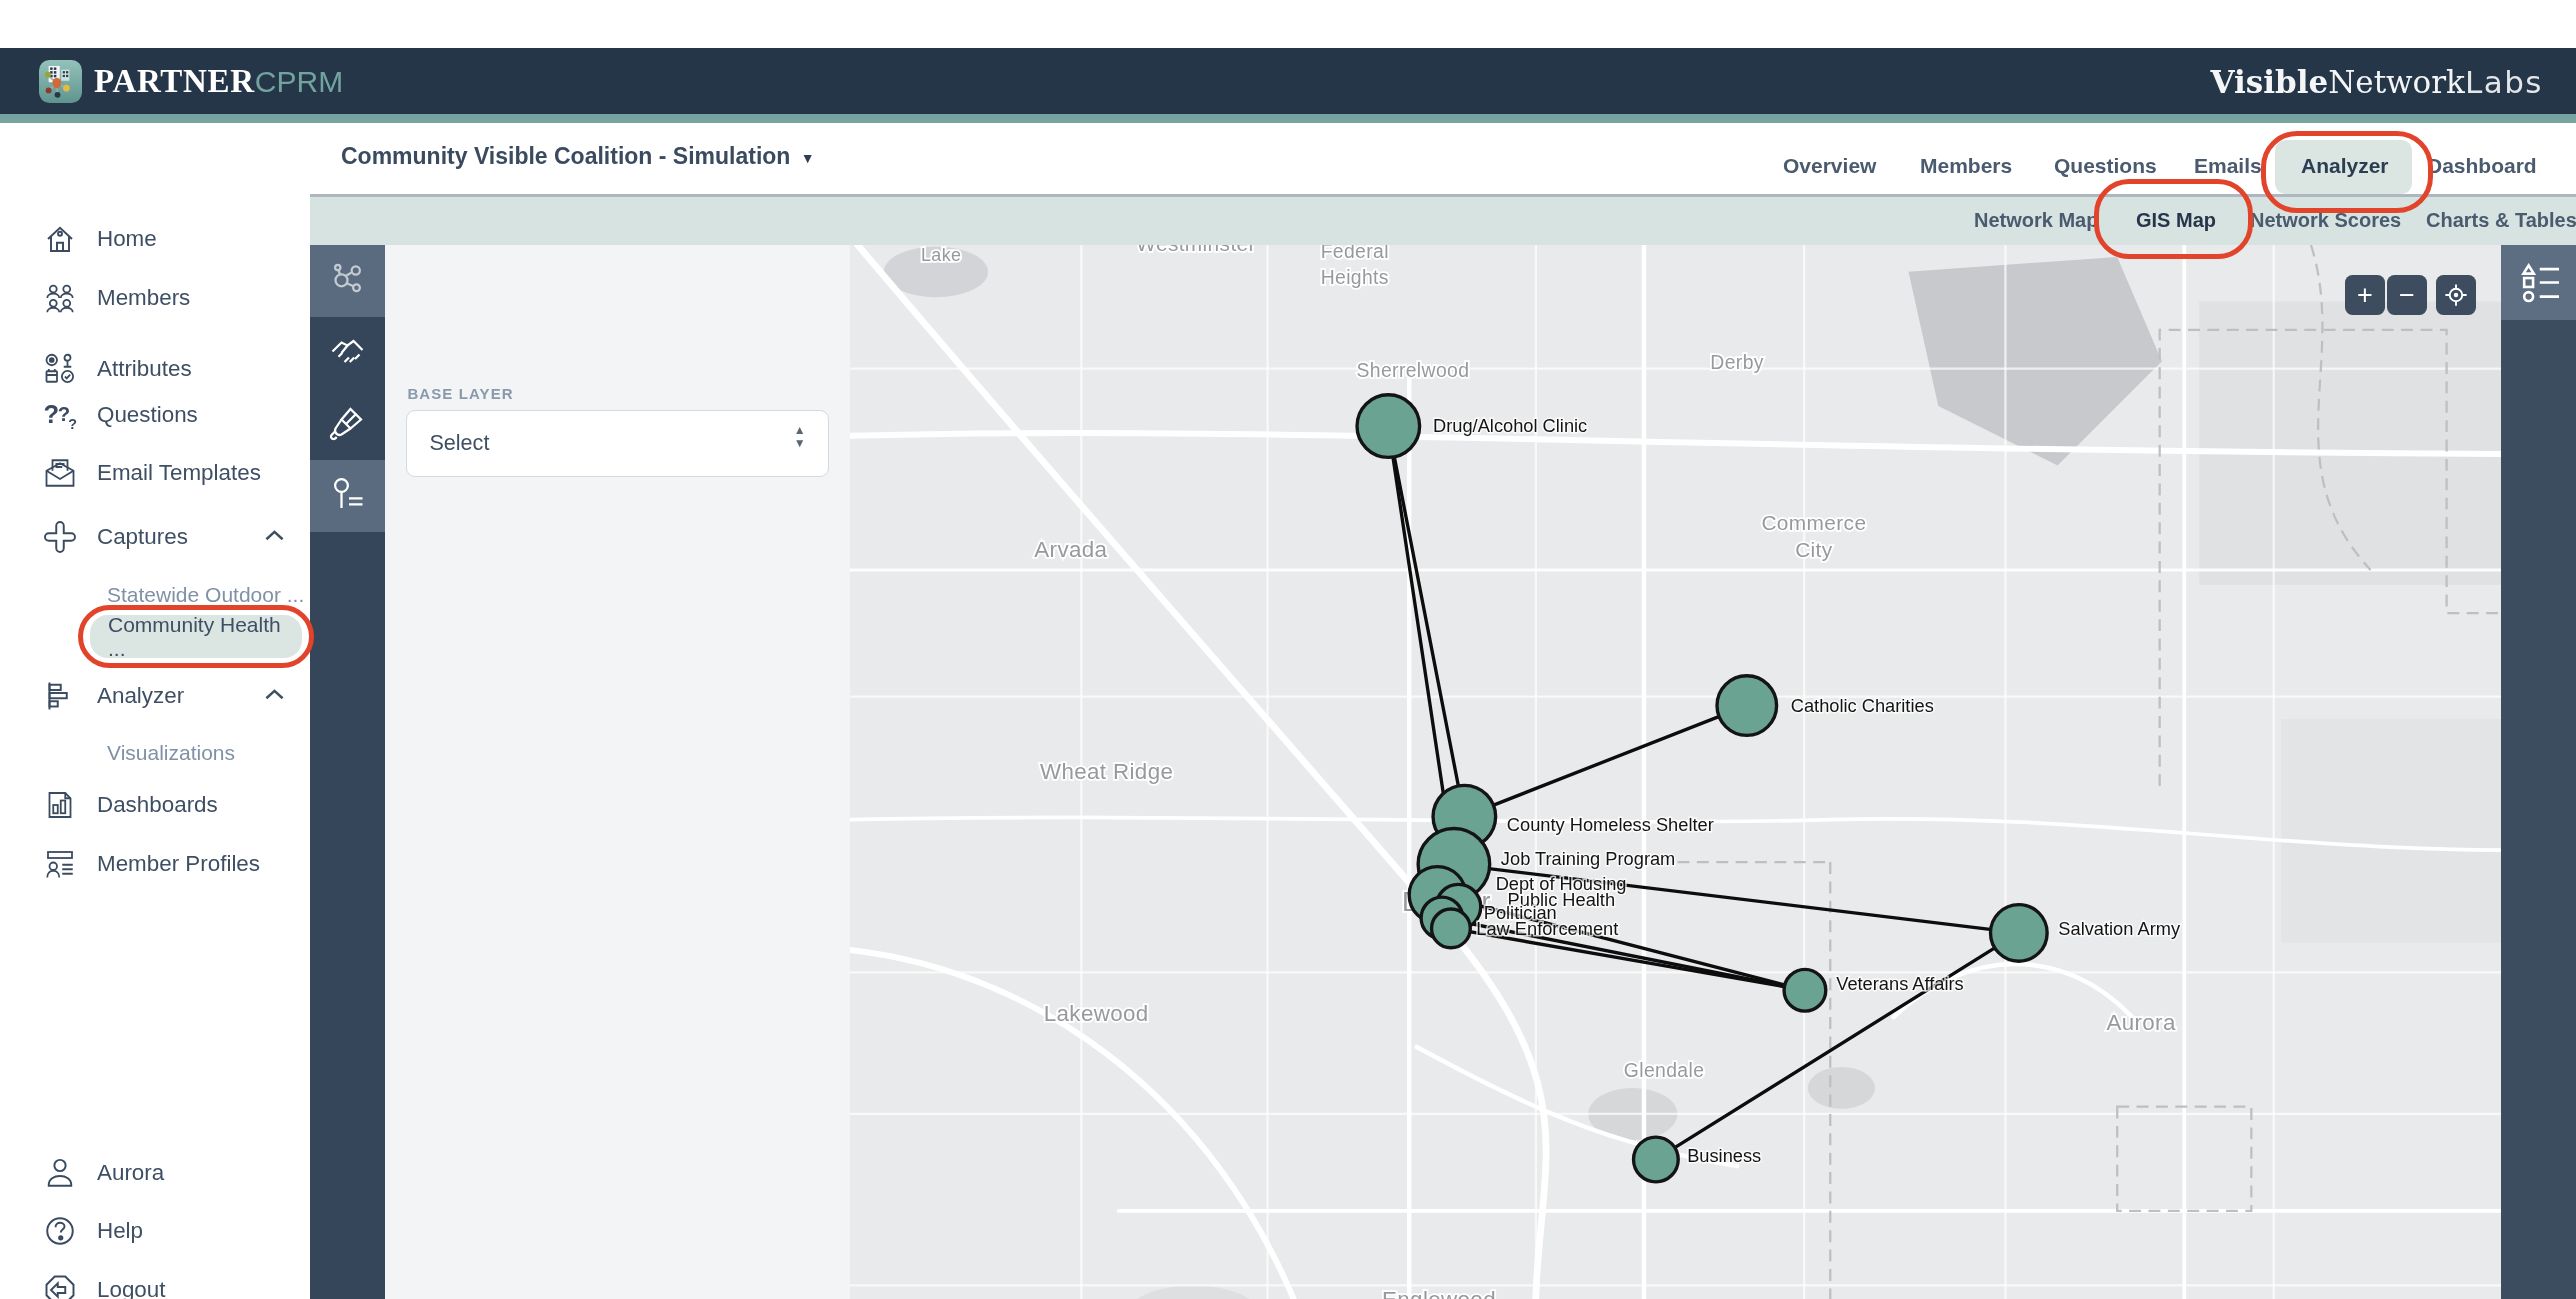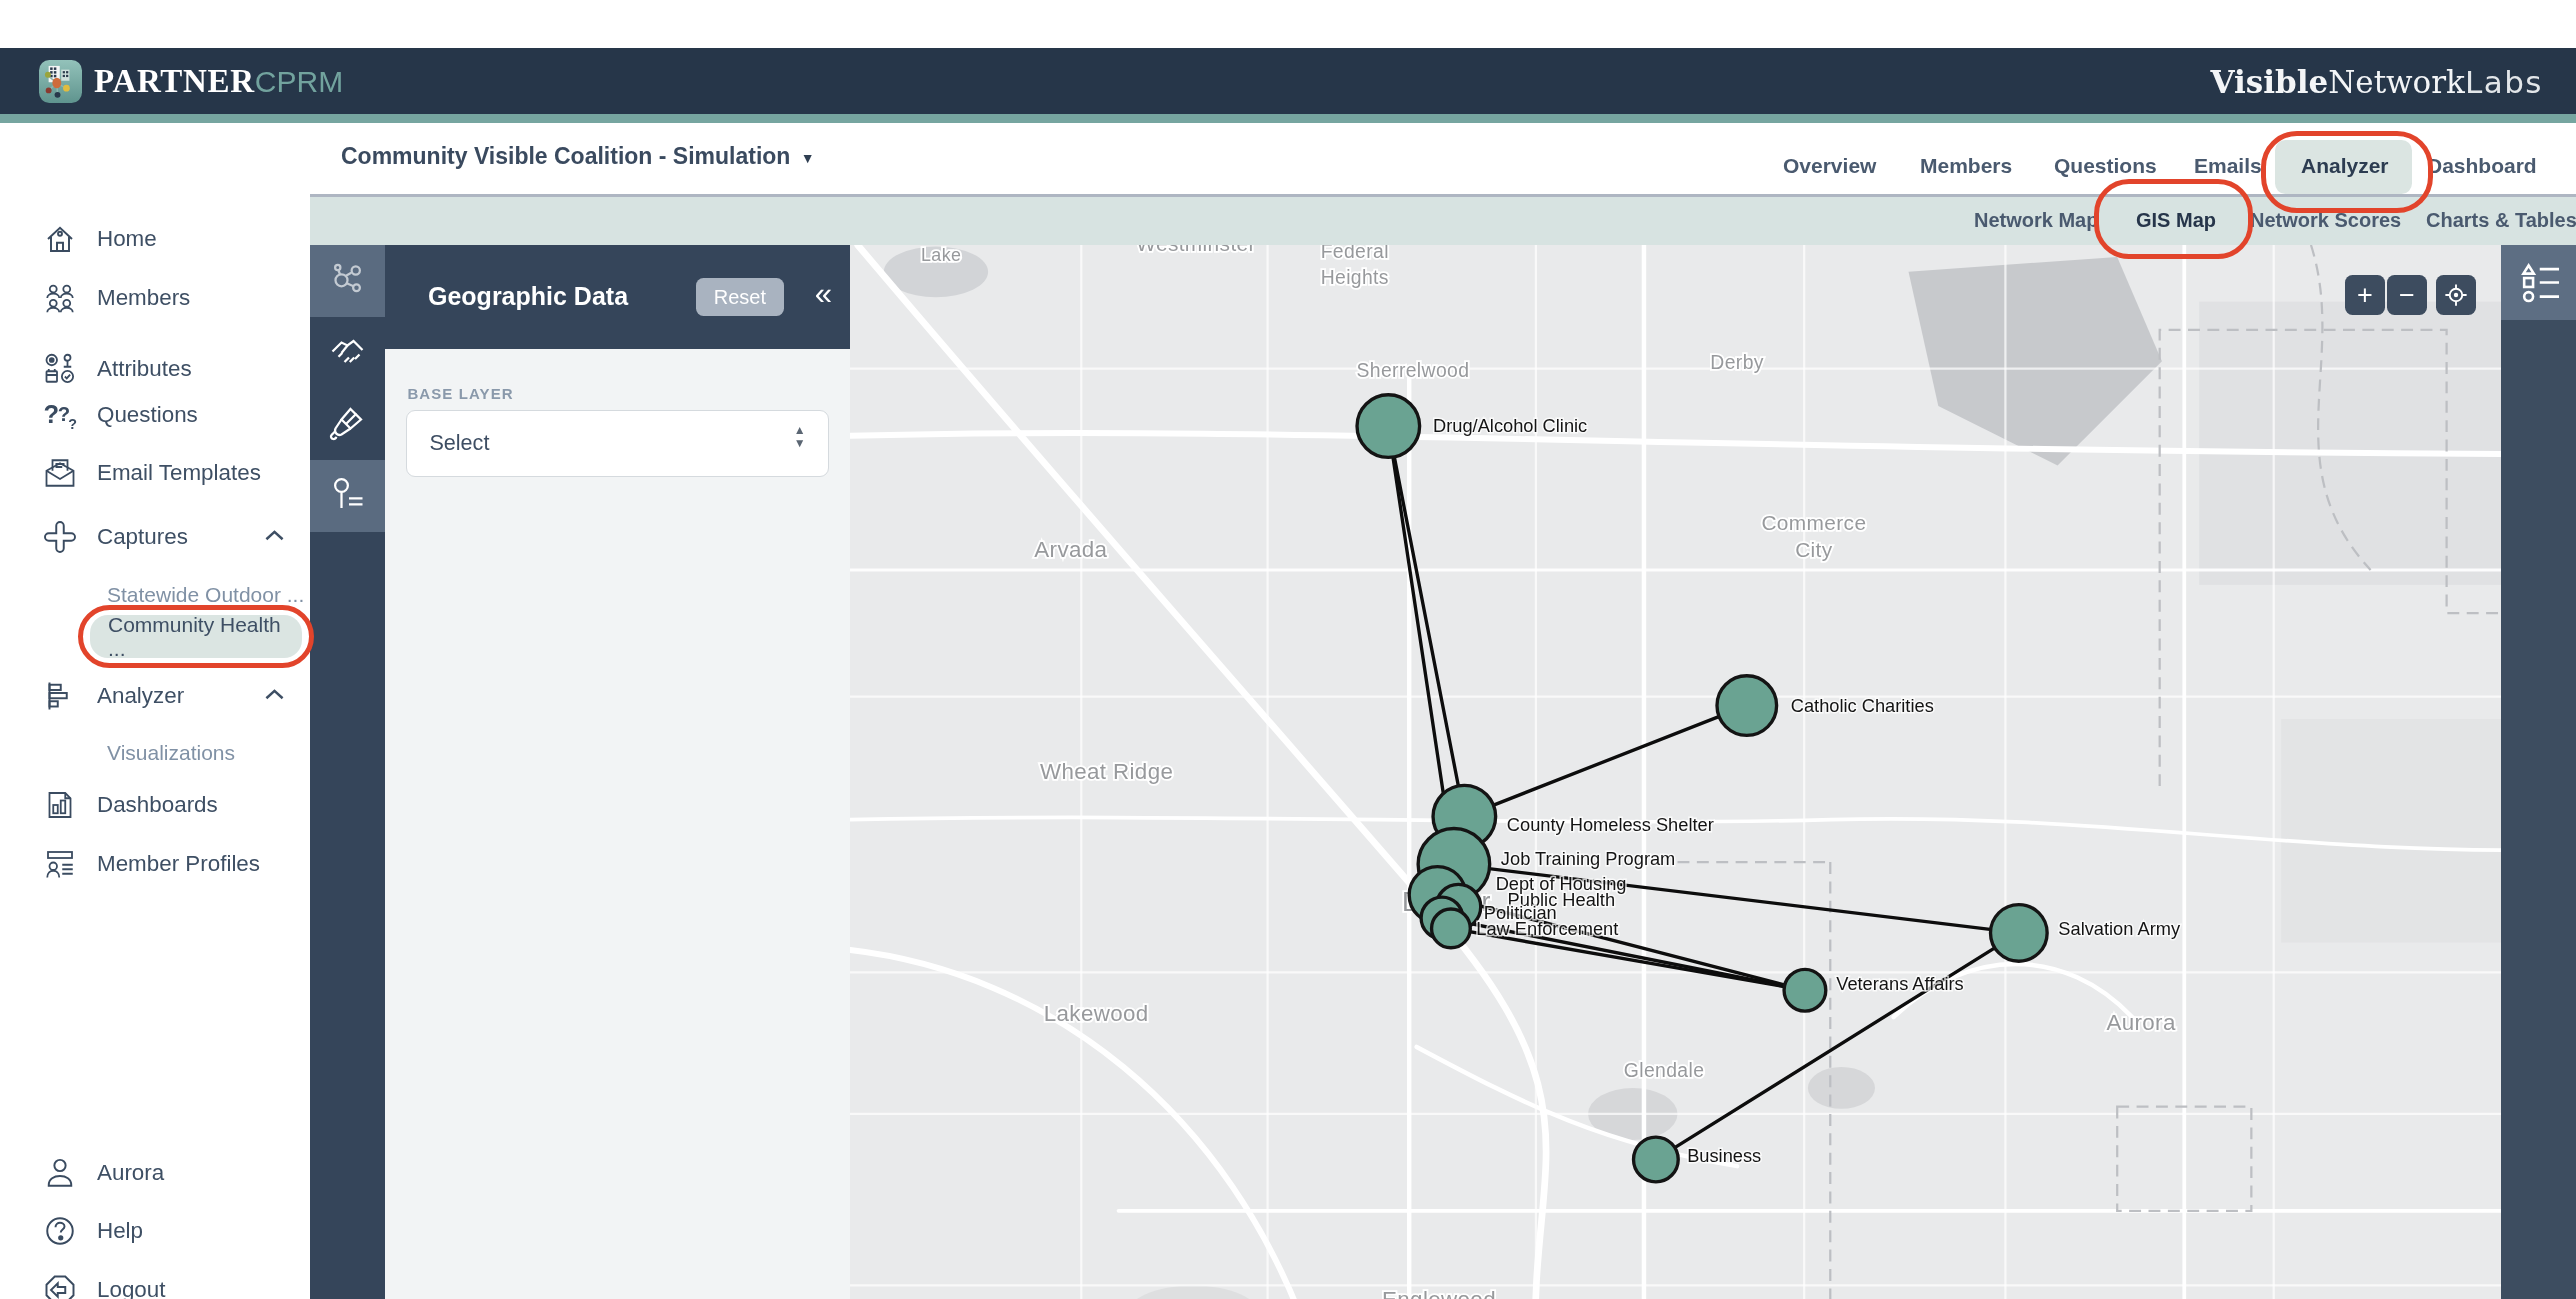--- a/index.html
+++ b/index.html
@@ -314,25 +314,20 @@
       <div class="rail-item active" style="top: 215px;">
         <span><svg viewBox="0 0 52 52" fill="none" stroke="currentColor" stroke-width="3">
             <circle cx="18" cy="14" r="8.5"></circle>
             <path d="M18 23 V44"></path>
             <path d="M28 31 H46 M28 39 H46"></path>
           </svg></span>
       </div>
     </div>
 
   <div id="geo-panel">
-    <div id="geo-panel-header">
-      <div id="geo-panel-title">Geographic Data</div>
-      <button id="reset-button">Reset</button>
-      <div id="panel-collapse">«</div>
-    </div>
     <div id="base-layer-label">BASE LAYER</div>
     <div id="base-layer-select">
       <div id="base-layer-value">Select</div>
       <div id="select-arrows">▲<br>▼</div>
     </div>
   </div>
 
   <div id="map-wrap">
     <svg id="map-svg" width="1652" height="1103" viewBox="1140 264 2216 1480">
         <g>

